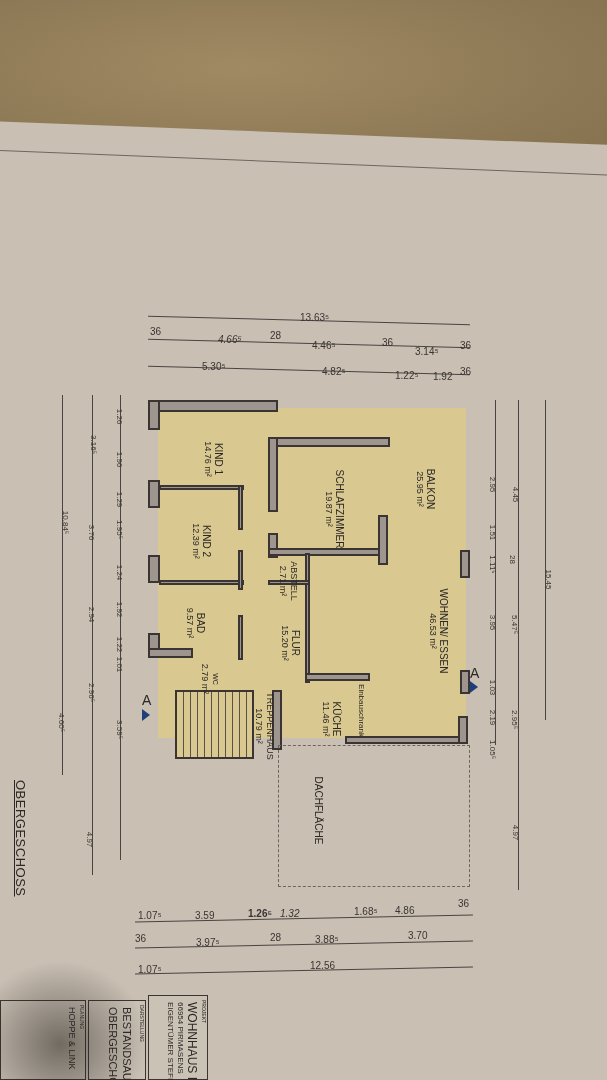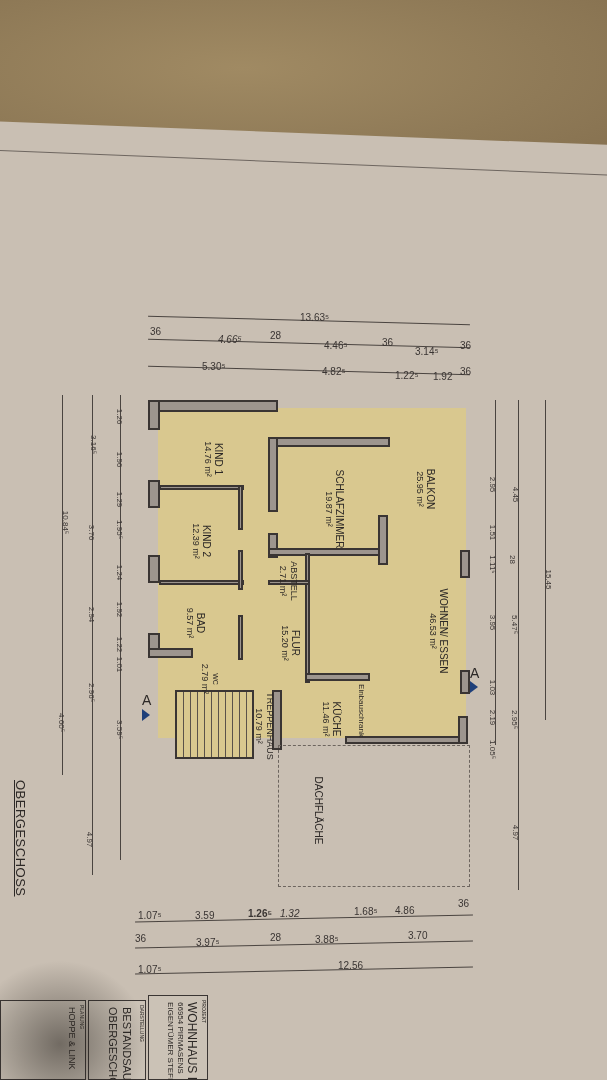--- a/index.html
+++ b/index.html
@@ -40,21 +40,21 @@
 <div class="paper-line"></div>
 
 <div class="plan">
 
   <div class="dim" style="left:148px;top:320px;width:322px;transform:rotate(1.5deg);"></div>
   <div class="htext" style="left:300px;top:312px;">13.63⁵</div>
   <div class="dim" style="left:148px;top:343px;width:322px;transform:rotate(1.5deg);"></div>
   <div class="htext" style="left:150px;top:326px;">36</div>
   <div class="htext" style="left:218px;top:334px;font-style:italic;">4.66⁵</div>
   <div class="htext" style="left:270px;top:330px;">28</div>
-  <div class="htext" style="left:324px;top:340px;">4.46⁵</div>
+  <div class="htext" style="left:312px;top:340px;">4.46⁵</div>
   <div class="htext" style="left:382px;top:337px;">36</div>
   <div class="htext" style="left:415px;top:346px;">3.14⁵</div>
   <div class="htext" style="left:460px;top:340px;">36</div>
   <div class="dim" style="left:148px;top:370px;width:322px;transform:rotate(1.5deg);"></div>
   <div class="htext" style="left:202px;top:361px;">5.30⁵</div>
   <div class="htext" style="left:322px;top:366px;">4.82⁵</div>
   <div class="htext" style="left:395px;top:370px;">1.22⁵</div>
   <div class="htext" style="left:433px;top:371px;">1.92</div>
   <div class="htext" style="left:460px;top:366px;">36</div>
 
@@ -191,21 +191,21 @@
   <div class="htext" style="left:280px;top:908px;font-style:italic;">1.32</div>
   <div class="htext" style="left:318px;top:906px;margin-left:36px;">1.68⁵</div>
   <div class="htext" style="left:395px;top:905px;">4.86</div>
   <div class="htext" style="left:458px;top:898px;">36</div>
   <div class="htext" style="left:135px;top:933px;">36</div>
   <div class="htext" style="left:196px;top:937px;">3.97⁵</div>
   <div class="htext" style="left:270px;top:932px;">28</div>
   <div class="htext" style="left:315px;top:934px;">3.88⁵</div>
   <div class="htext" style="left:408px;top:930px;text-align:center;">3.70</div>
   <div class="htext" style="left:138px;top:964px;">1.07⁵</div>
-  <div class="htext" style="left:310px;top:960px;margin-left:28px;">12.56</div>
+  <div class="htext" style="left:310px;top:960px;">12.56</div>
 
   <div class="title">OBERGESCHOSS</div>
 
   <div class="stamp" style="left:148px;top:995px;width:60px;height:85px;">
     <div class="st" style="left:58px;top:4px;font-size:5px;">PROJEKT</div>
     <div class="st" style="left:50px;top:6px;font-size:12px;">WOHNHAUS IN</div>
     <div class="st" style="left:36px;top:6px;font-size:8px;">66954 PIRMASENS</div>
     <div class="st" style="left:26px;top:6px;font-size:8px;">EIGENTÜMER STEFFEN</div>
   </div>
   <div class="stamp" style="left:88px;top:1000px;width:58px;height:80px;">

